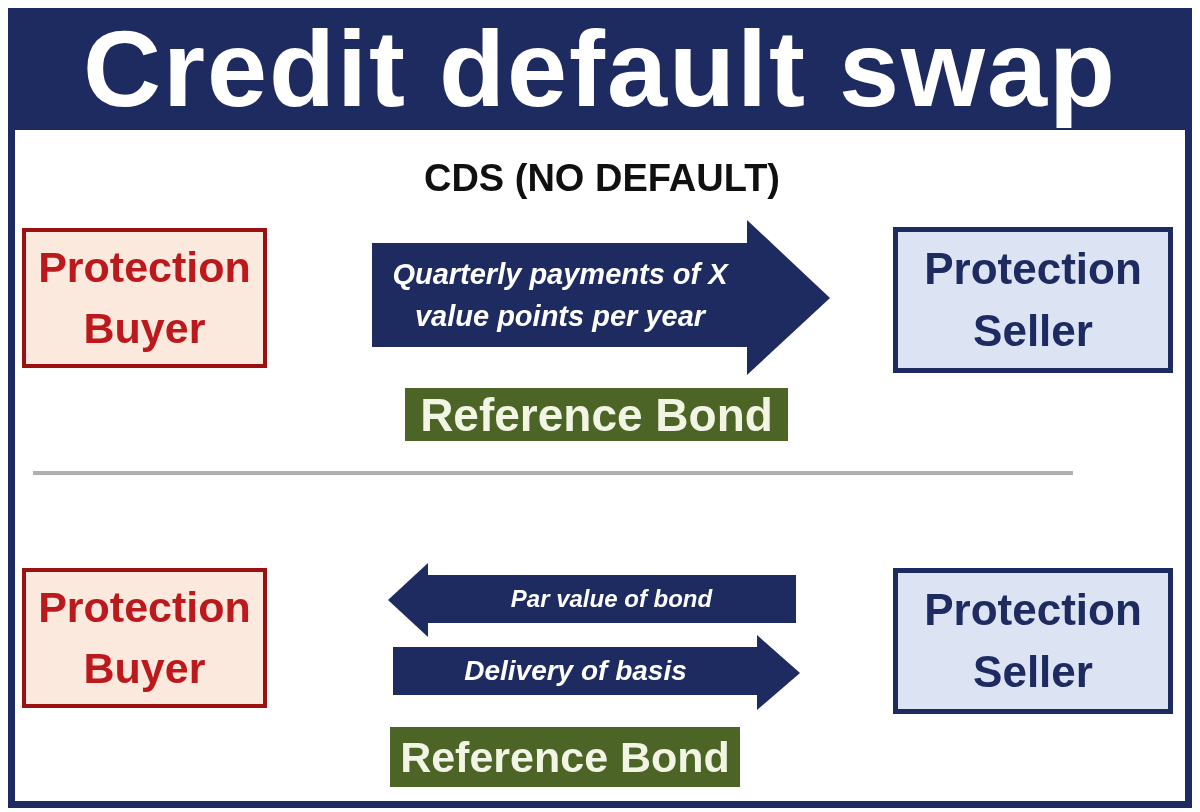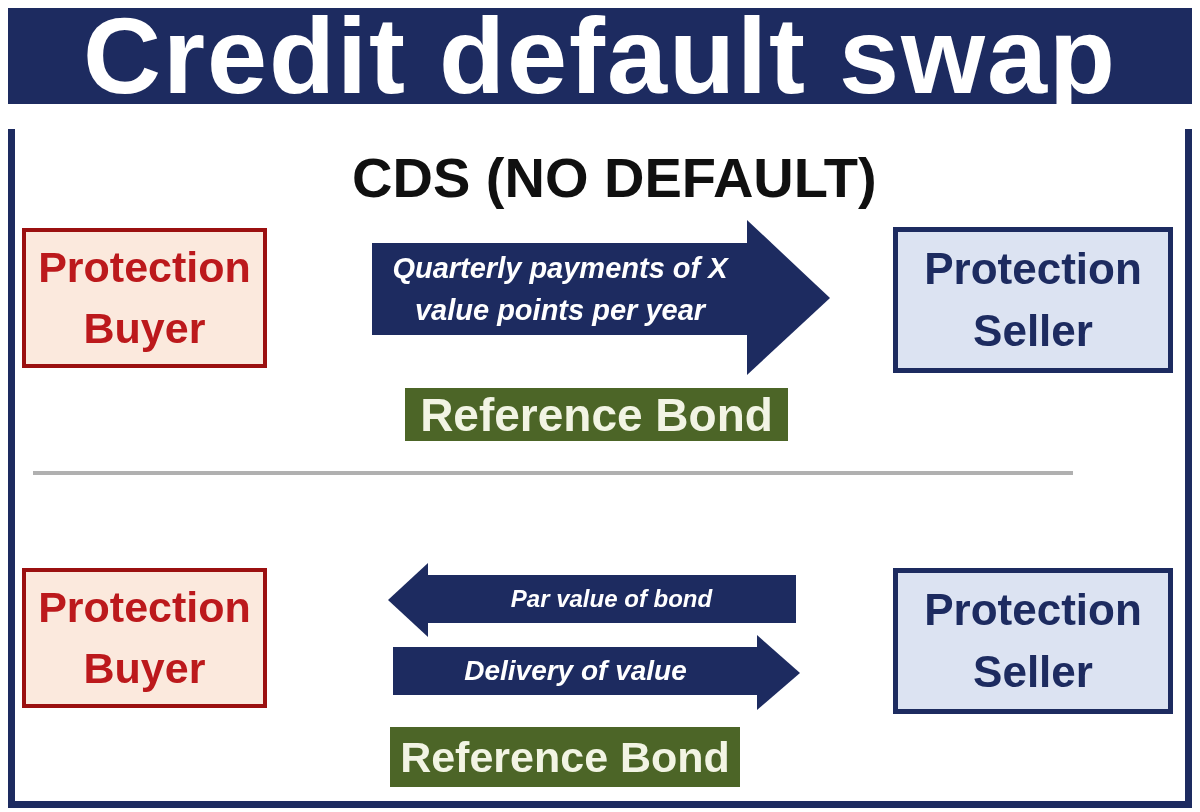--- a/index.html
+++ b/index.html
@@ -20,41 +20,41 @@
     position:relative;
     width:1200px;height:812px;
     background:#ffffff;
     overflow:hidden;
     font-family:"Liberation Sans","DejaVu Sans",sans-serif;
   }
   .abs{position:absolute;box-sizing:border-box;}
 
   
   .title-bar{
-    left:8px;top:8px;width:1184px;height:96px;
+    left:8px;top:8px;width:1184px;height:122px;
     background:var(--c-navy);
     display:flex;align-items:center;justify-content:center;
   }
   .title-bar h1{
     margin:0;
     font-size:108px;font-weight:bold;letter-spacing:2px;
     color:var(--c-title-text);
     line-height:122px;white-space:nowrap;
   }
 
   
   .frame{
     left:8px;top:129px;width:1184px;height:679px;
     border:7px solid var(--c-navy);
     border-top:none;
   }
 
   
   .section-heading{
-    font-size:56px;font-weight:bold;color:var(--c-heading-text);
+    font-size:38px;font-weight:bold;color:var(--c-heading-text);
     text-align:center;white-space:nowrap;line-height:52px;
   }
   .heading-1{left:352px;top:152px;width:500px;height:52px;}
   .heading-2{left:305px;top:492px;width:500px;height:52px;}
 
   
   .party-box{
     display:flex;flex-direction:column;align-items:center;justify-content:center;
     text-align:center;font-weight:bold;line-height:1.42;
   }
@@ -76,21 +76,21 @@
   .seller-2{left:893px;top:568px;width:280px;height:146px;}
 
   
   .arrow-body{
     background:var(--c-navy);
     color:var(--c-arrow-text);
     display:flex;flex-direction:column;align-items:center;justify-content:center;
     font-weight:bold;font-style:italic;text-align:center;
     white-space:nowrap;
   }
-  .arrow-body-1{left:372px;top:243px;width:376px;height:92px;font-size:29px;line-height:1.45;}
+  .arrow-body-1{left:372px;top:243px;width:376px;height:104px;font-size:29px;line-height:1.45;}
   .arrow-body-2{left:427px;top:575px;width:369px;height:48px;font-size:24px;}
   .arrow-body-3{left:393px;top:647px;width:365px;height:48px;font-size:28px;}
   .tri{width:0;height:0;}
   .tri-right-big{
     left:747px;top:220px;
     border-top:78px solid transparent;
     border-bottom:77px solid transparent;
     border-left:83px solid var(--c-navy);
   }
   .tri-left-small{
@@ -160,21 +160,21 @@
     <span>Protection</span>
     <span>Buyer</span>
   </div>
 
   <div class="abs tri tri-left-small"></div>
   <div class="abs arrow-body arrow-body-2">
     <span>Par value of bond</span>
   </div>
 
   <div class="abs arrow-body arrow-body-3">
-    <span>Delivery of value</span>
+    <span>Delivery of basis</span>
   </div>
   <div class="abs tri tri-right-small"></div>
 
   <div class="abs party-box seller-box seller-2">
     <span>Protection</span>
     <span>Seller</span>
   </div>
 
   <div class="abs ref-bond ref-bond-2">Reference Bond</div>
 

